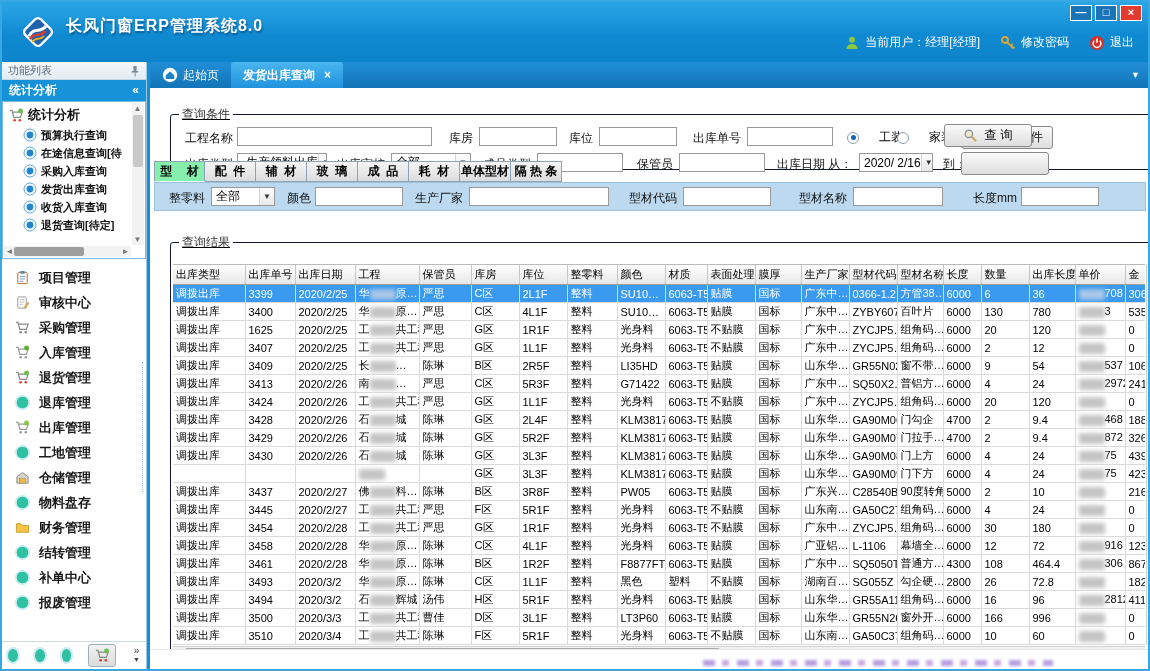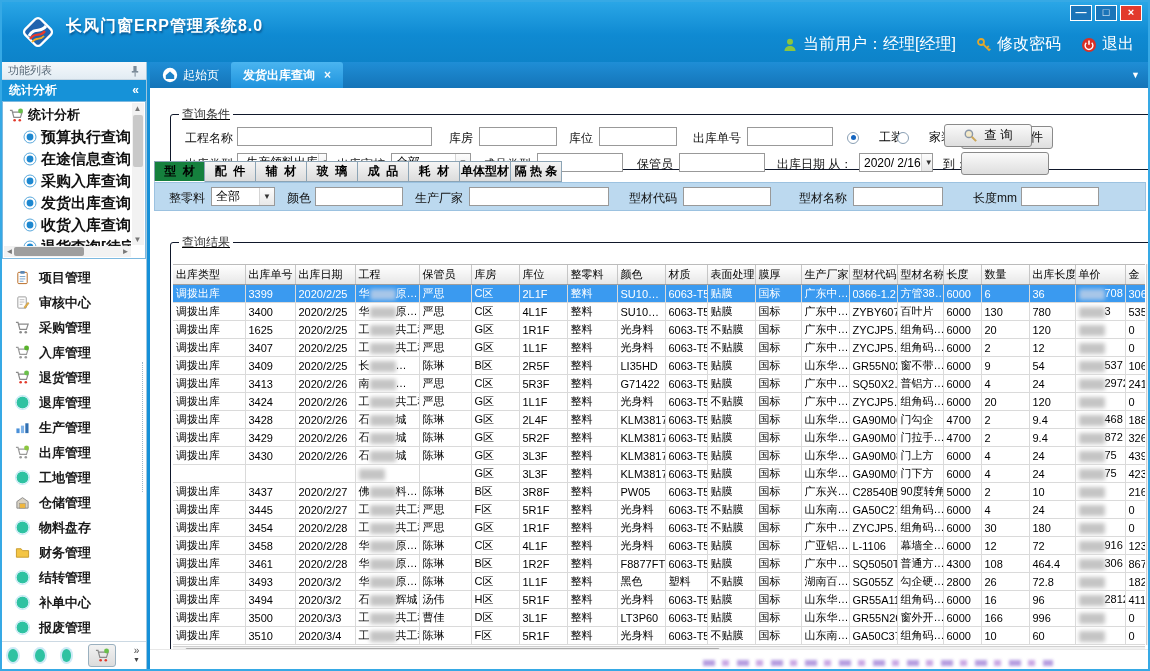--- a/index.html
+++ b/index.html
@@ -5,35 +5,35 @@
   html,body{margin:0;padding:0;background:#cfd8dc;}
   *{box-sizing:border-box;font-family:"Liberation Sans","DejaVu Sans",sans-serif;}
   .win{position:relative;width:1150px;height:671px;background:#fff;border:2px solid #36a9e5;overflow:hidden;}
   
   .titlebar{position:relative;height:60px;background:linear-gradient(180deg,#2aa6e6 0%,#0f8ad2 55%,#0d83c9 100%);}
   .logo{position:absolute;left:16px;top:10px;width:40px;height:40px;}
   .apptitle{position:absolute;left:64px;top:14px;color:#fff;font-size:16px;font-weight:bold;letter-spacing:1px;text-shadow:1px 2px 2px rgba(0,50,100,.55);}
   .winctl{position:absolute;top:3px;right:6px;display:flex;gap:3px;}
   .wbtn{width:22px;height:16px;border:1px solid #fff;background:#1b74b8;color:#fff;font-size:11px;line-height:13px;text-align:center;font-weight:bold;cursor:pointer;}
   .wbtn.close{background:#e23a2c;}
-  .userbar{position:absolute;right:14px;top:32px;display:flex;align-items:center;gap:8px;color:#fff;font-size:16px;}
+  .userbar{position:absolute;right:14px;top:32px;display:flex;align-items:center;gap:8px;color:#fff;font-size:12px;}
   .userbar .seg{display:flex;align-items:center;gap:5px;margin-left:12px;}
   .ic{display:inline-flex;align-items:center;justify-content:center;line-height:0;}
   
   .body{position:relative;display:flex;height:609px;}
   .sidebar{position:relative;width:145px;background:#fff;border-right:1px solid #9fc6dd;flex:none;}
   .splitter{width:3px;background:#1590d8;flex:none;}
   .content{flex:1;display:flex;flex-direction:column;min-width:0;}
   
   .func-header{height:18px;background:linear-gradient(#f4f8fb,#e2ecf3);border-bottom:1px solid #c7d6e2;color:#5a6b7a;font-size:11px;line-height:17px;padding:0 6px;display:flex;justify-content:space-between;align-items:center;}
   .group-header{height:21px;background:#1692d8;color:#fff;font-size:12px;line-height:21px;padding:0 7px;display:flex;justify-content:space-between;align-items:center;font-weight:bold;}
   .tree{position:relative;height:158px;border:1px solid #7db9e0;background:#fff;overflow:hidden;}
   .tree-inner{position:absolute;left:2px;top:2px;right:14px;bottom:12px;overflow:hidden;}
   .troot{display:flex;align-items:center;gap:4px;font-size:13px;font-weight:bold;color:#111;padding:2px 0 2px 4px;}
-  .titem{display:flex;align-items:center;gap:4px;font-size:15px;font-weight:bold;color:#111;padding:1.5px 0 1.5px 18px;white-space:nowrap;cursor:pointer;}
+  .titem{display:flex;align-items:center;gap:4px;font-size:11px;font-weight:bold;color:#111;padding:1.5px 0 1.5px 18px;white-space:nowrap;cursor:pointer;}
   .tree-vsb{position:absolute;right:1px;top:1px;bottom:13px;width:12px;background:#f2f2f2;font-size:8px;color:#777;text-align:center;}
   .tree-vsb .thumb{position:absolute;left:1px;right:1px;top:12px;height:52px;background:#c9c9c9;border-radius:2px;}
   .tree-hsb{position:absolute;left:1px;right:14px;bottom:1px;height:11px;background:#f2f2f2;font-size:8px;color:#777;}
   .tree-hsb .thumb{position:absolute;left:10px;top:1px;height:9px;width:70px;background:#9e9e9e;border-radius:2px;}
   .sb-ar{position:absolute;width:11px;height:11px;line-height:11px;text-align:center;cursor:pointer;}
   .menu{padding-top:6px;}
   .mitem{height:25px;display:flex;align-items:center;gap:9px;padding-left:13px;font-size:13px;font-weight:bold;color:#1a1a1a;cursor:pointer;}
   .menu-bottom{position:absolute;bottom:2px;left:0;right:0;height:28px;border-top:1px solid #ccd9e3;display:flex;align-items:center;padding:0 6px;gap:17px;}
   .tealdot{width:13px;height:13px;border-radius:50%;background:#2ec2a2;box-shadow:0 0 0 2px #cdeaf6;cursor:pointer;}
   .cartbtn{width:36px;height:23px;border:1px solid #9ab0bf;border-radius:3px;background:linear-gradient(#f2f2f2,#dcdcdc);display:flex;align-items:center;justify-content:center;cursor:pointer;}
@@ -53,21 +53,21 @@
   .combo{position:absolute;height:19px;border:1px solid #999;background:#fff;font-size:12px;display:flex;align-items:center;padding-left:4px;cursor:pointer;white-space:nowrap;overflow:hidden;}
   .combo .car{margin-left:auto;flex:none;font-size:8px;color:#333;padding:0 3px;border-left:1px solid #d5d5d5;align-self:stretch;display:flex;align-items:center;background:linear-gradient(#fdfdfd,#e8e8e8);}
   .radio{position:absolute;display:flex;align-items:center;gap:20px;font-size:12px;cursor:pointer;}
   .rdot{width:12px;height:12px;border-radius:50%;border:1px solid #8aa0b5;background:#fff;position:relative;}
   .radio.sel .rdot::after{content:"";position:absolute;left:2.5px;top:2.5px;width:5px;height:5px;border-radius:50%;background:#1565c0;}
   .btn{position:absolute;height:23px;border:1px solid #8a8a8a;border-radius:3px;background:linear-gradient(#fafafa,#dedede);font-size:12.5px;display:flex;align-items:center;justify-content:center;gap:6px;cursor:pointer;color:#111;}
   
   .mat-tabs{position:absolute;left:4px;top:73px;height:21px;display:flex;}
   .mtab{width:51px;border:1px solid #8ca4b5;border-left-width:0;background:linear-gradient(#f5f5f5,#dcdcdc);font-size:12px;font-weight:bold;display:flex;align-items:center;justify-content:center;cursor:pointer;white-space:pre;}
   .mtab:first-child{border-left-width:1px;}
-  .mtab.active{background:#15803d;border-bottom-color:#fff;}
+  .mtab.active{background:#86efac;border-bottom-color:#fff;font-family:Liberation Mono, monospace;}
   .subfilter{position:absolute;left:4px;top:94px;width:992px;height:29px;background:#bcd9ef;border:1px solid #9cc2e0;}
   .subfilter .lbl{top:7px;}
   .subfilter .inp,.subfilter .combo{top:4px;}
   
   .res{left:4px;top:130px;width:992px;height:428px;}
   .tbl-wrap{position:absolute;left:2px;top:13px;right:16px;bottom:16px;overflow:hidden;border-top:1px solid #bbb;}
   table{border-collapse:collapse;table-layout:fixed;width:974px;font-size:11px;}
   th{background:linear-gradient(#ffffff,#e7e7e7);border-right:1px solid #c6c6c6;border-bottom:1px solid #9e9e9e;font-weight:normal;text-align:left;padding:2px 3px;height:18px;white-space:nowrap;overflow:hidden;}
   td{border-right:1px solid #dadada;border-bottom:1px solid #dadada;padding:1px 3px;height:18px;white-space:nowrap;overflow:hidden;color:#000;}
   tr.sel td{background:#3a9af0;color:#fff;}
@@ -291,30 +291,20 @@
               <svg width="15" height="15" viewBox="0 0 15 15">
                 <circle cx="7.5" cy="7.5" r="6" fill="#2ec2a2"></circle>
                 <circle cx="7.5" cy="7.5" r="6.9" fill="none" stroke="#c4e9f5" stroke-width="1.2"></circle>
               </svg>
             </span>
             <span>退库管理</span>
           </div>
           <div class="mitem">
             <span class="ic">
               <svg width="15" height="15" viewBox="0 0 16 16">
-                <rect x="1.5" y="9" width="3.4" height="5" fill="#4a90d9"></rect>
-                <rect x="6.3" y="6" width="3.4" height="8" fill="#7fb3e8"></rect>
-                <rect x="11" y="3.5" width="3.4" height="10.5" fill="#2f6fb2"></rect>
-              </svg>
-            </span>
-            <span>生产管理</span>
-          </div>
-          <div class="mitem">
-            <span class="ic">
-              <svg width="15" height="15" viewBox="0 0 16 16">
                 <path d="M1 2.5h2.2l2 7.5h7l1.8-5.5H4" fill="none" stroke="#9a9a9a" stroke-width="1.3"></path>
                 <circle cx="6" cy="13" r="1.4" fill="#9a9a9a"></circle>
                 <circle cx="11.5" cy="13" r="1.4" fill="#9a9a9a"></circle>
                 <circle cx="12.3" cy="3.2" r="2.6" fill="#8cc63f"></circle>
               </svg>
             </span>
             <span>出库管理</span>
           </div>
           <div class="mitem">
             <span class="ic">

